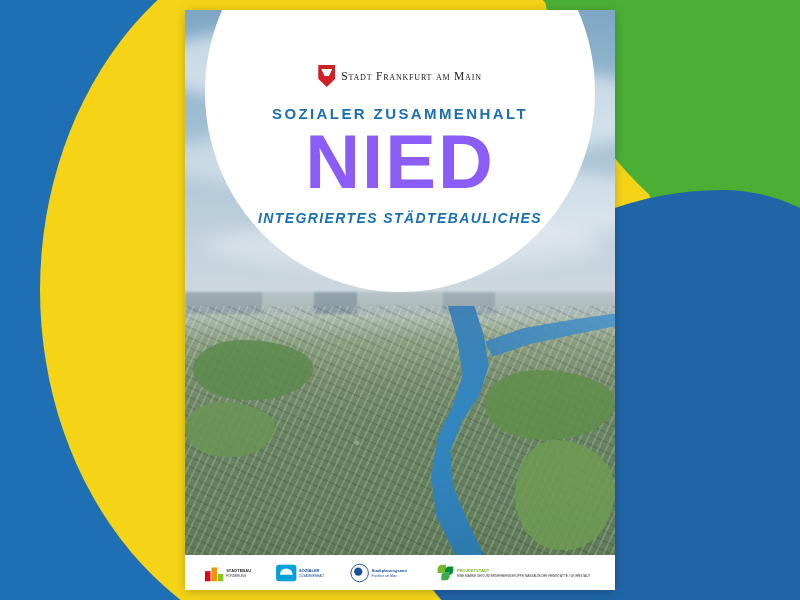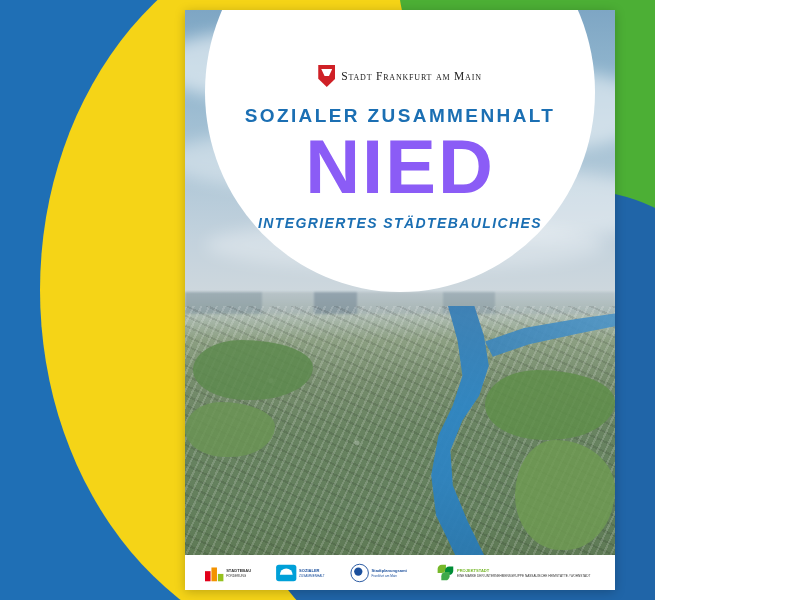--- a/index.html
+++ b/index.html
@@ -6,21 +6,21 @@
     margin: 0;
     padding: 0;
     width: 800px;
     height: 600px;
     overflow: hidden;
     font-family: "Liberation Sans", sans-serif;
   }
 
   #stage {
     position: relative;
-    width: 655px;
+    width: 800px;
     height: 600px;
     background: #3c9d3c;
     overflow: hidden;
   }
 
   
   .bg-layer { position: absolute; inset: 0; }
 
   .blob-green {
     position: absolute;
@@ -197,21 +197,21 @@
   .crest-text {
     font-family: "Liberation Serif", serif;
     font-size: 11.5px;
     letter-spacing: .8px;
     color: #1a1a1a;
     font-variant: small-caps;
     white-space: nowrap;
   }
 
   .kicker {
-    font-size: 19px;
+    font-size: 15px;
     font-weight: bold;
     letter-spacing: 2.4px;
     color: #1b6fb3;
     margin: 0 0 2px 0;
   }
   .headline {
     font-size: 76px;
     font-weight: bold;
     letter-spacing: 2px;
     color: #8b5cf6;

